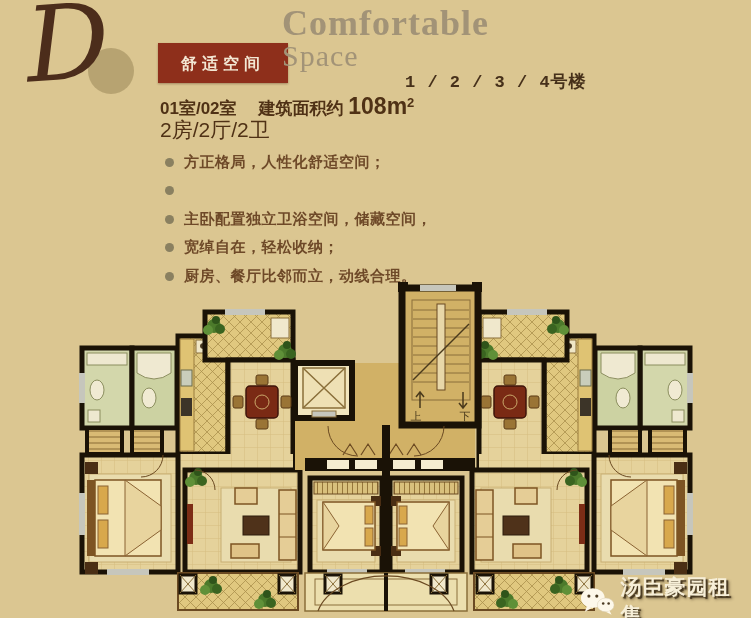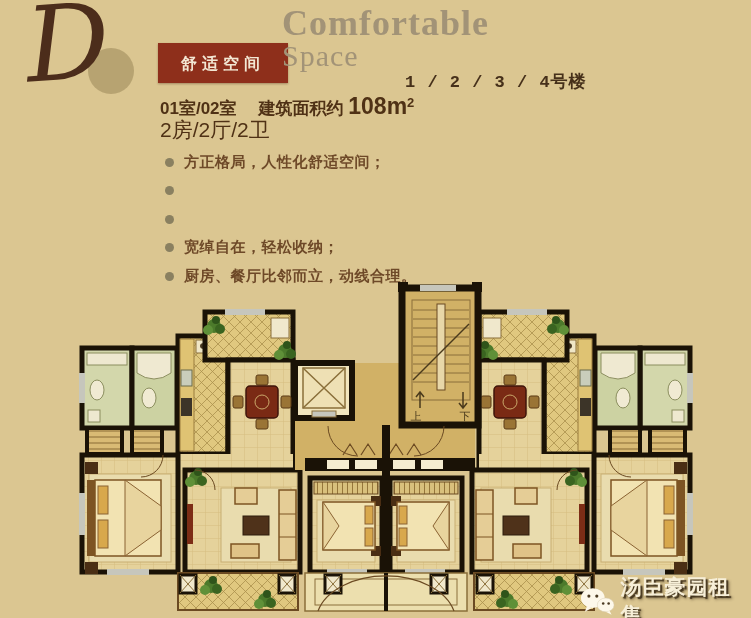--- a/index.html
+++ b/index.html
@@ -66,20 +66,21 @@
 <ul class="abs features" id="features">
     <li>
       <span class="dot"></span>
       <span class="ftext">方正格局，人性化舒适空间；</span>
     </li>
     <li>
       <span class="dot"></span>
     </li>
     <li>
       <span class="dot"></span>
+      <span class="ftext">主卧配置独立卫浴空间，储藏空间，</span>
     </li>
     <li>
       <span class="dot"></span>
       <span class="ftext">宽绰自在，轻松收纳；</span>
     </li>
     <li>
       <span class="dot"></span>
       <span class="ftext">厨房、餐厅比邻而立，动线合理。</span>
     </li>
   </ul>

